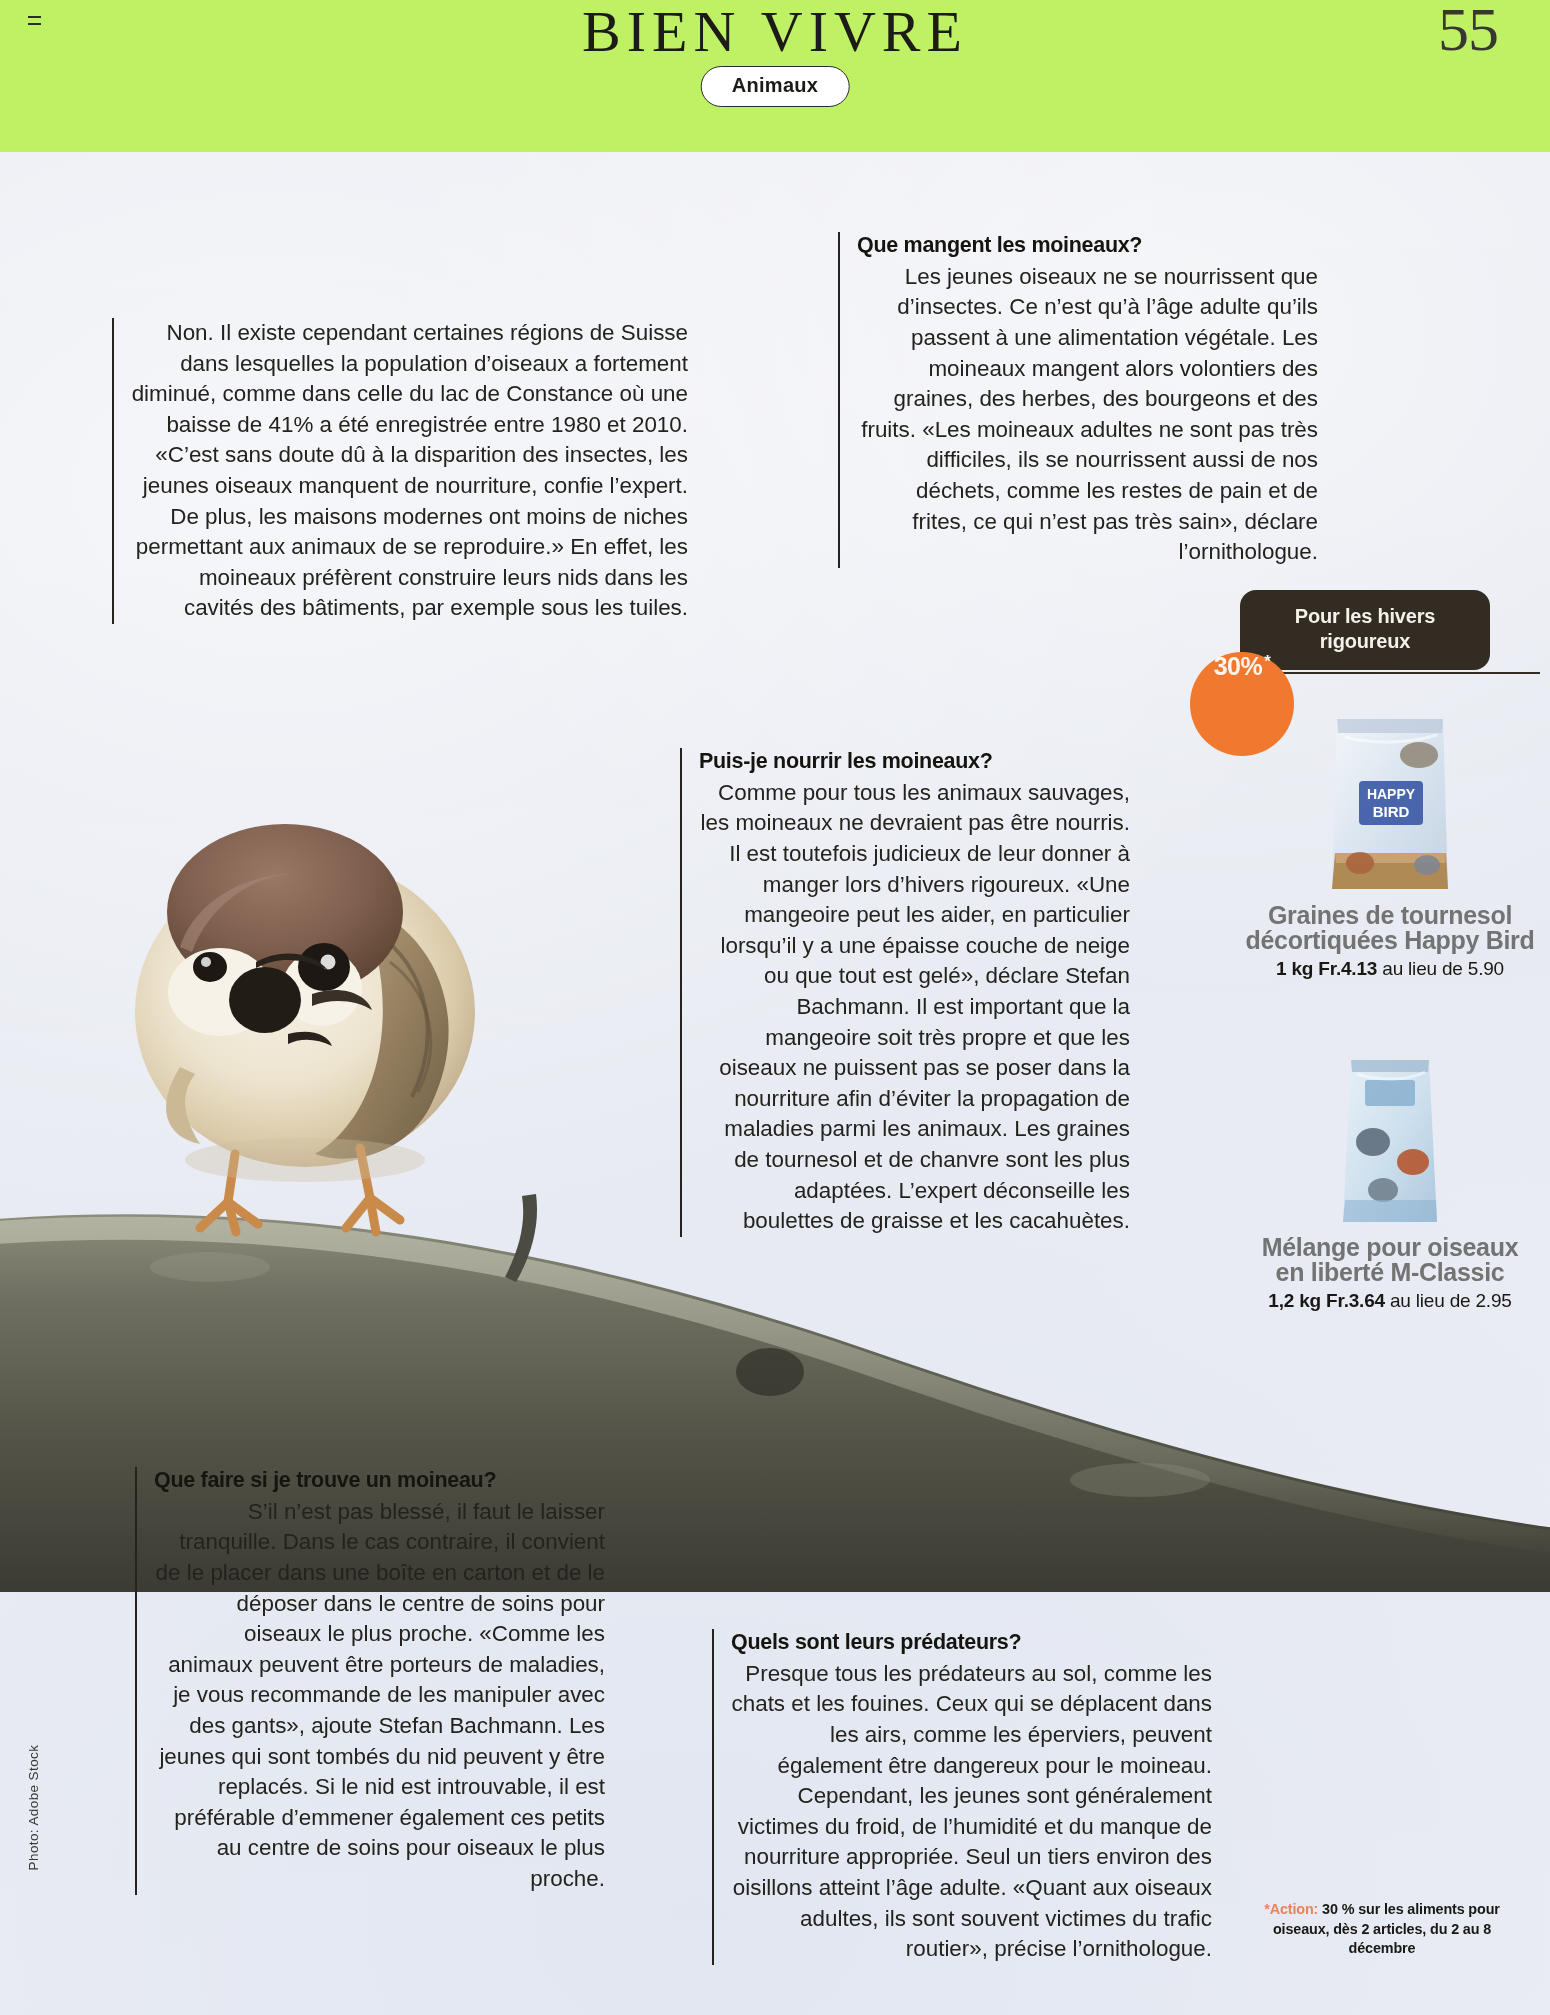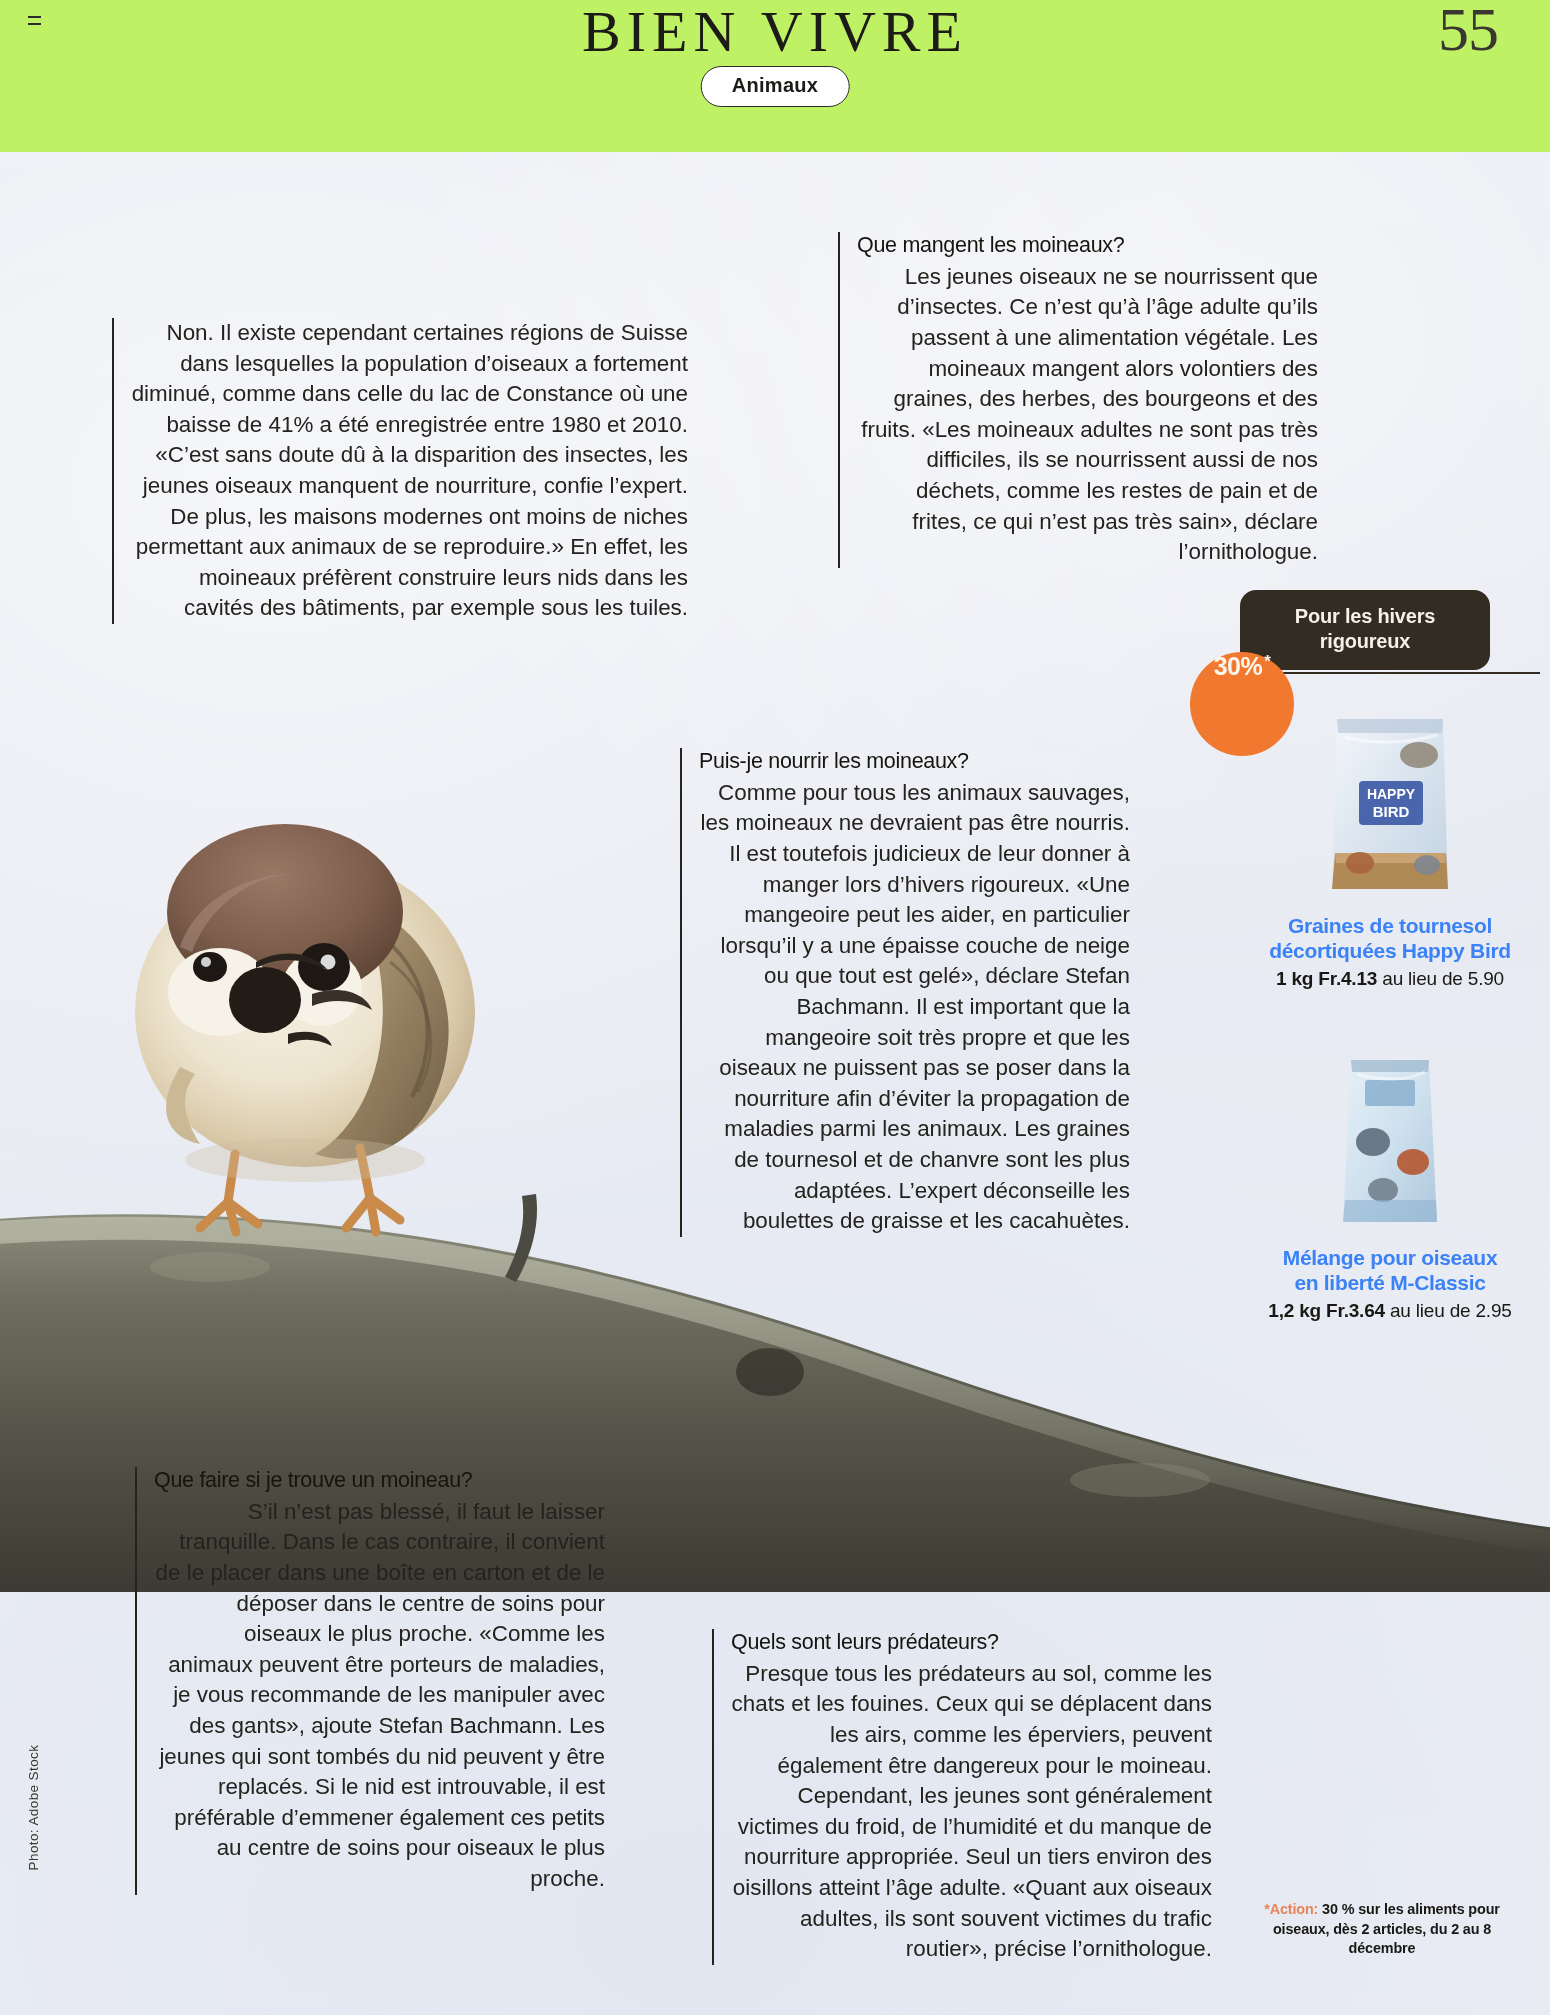--- a/index.html
+++ b/index.html
@@ -110,21 +110,21 @@
   
   .qa {
     position: absolute;
     border-left: 2.6px solid #26231f;
     padding-left: 17px;
     z-index: 20;
   }
   .qa h3 {
     font-family: "Liberation Sans", sans-serif;
     font-size: 21.5px;
-    font-weight: 400;
+    font-weight: 700;
     color: #16140f;
     letter-spacing: -0.3px;
     margin-bottom: 3px;
     line-height: 1.25;
   }
   .qa p {
     font-family: Liberation Sans, sans-serif;
     font-size: 22.4px;
     line-height: 30.6px;
     color: #24221d;
@@ -192,26 +192,26 @@
     left: 50px;
     text-align: center;
   }
   #product-1 { top: 98px; }
   #product-2 { top: 430px; }
 
   .pack { height: 215px; display:flex; align-items:flex-end; justify-content:center; }
   .pack svg { display:block; }
 
   .prod-name {
-    color: #3b82f6;
-    font-size: 21px;
+    color: #737373;
+    font-size: 25px;
     font-weight: 700;
     line-height: 25px;
     letter-spacing: -0.3px;
-    margin-top: 10px;
+    margin-top: 0;
   }
   .prod-price {
     font-size: 19px;
     color: #1a1814;
     margin-top: 5px;
     letter-spacing: -0.2px;
   }
   .prod-price .unit { font-weight: 700; }
   .prod-price .cur  { font-weight: 700; }
   .prod-price .now  { font-weight: 700; }

